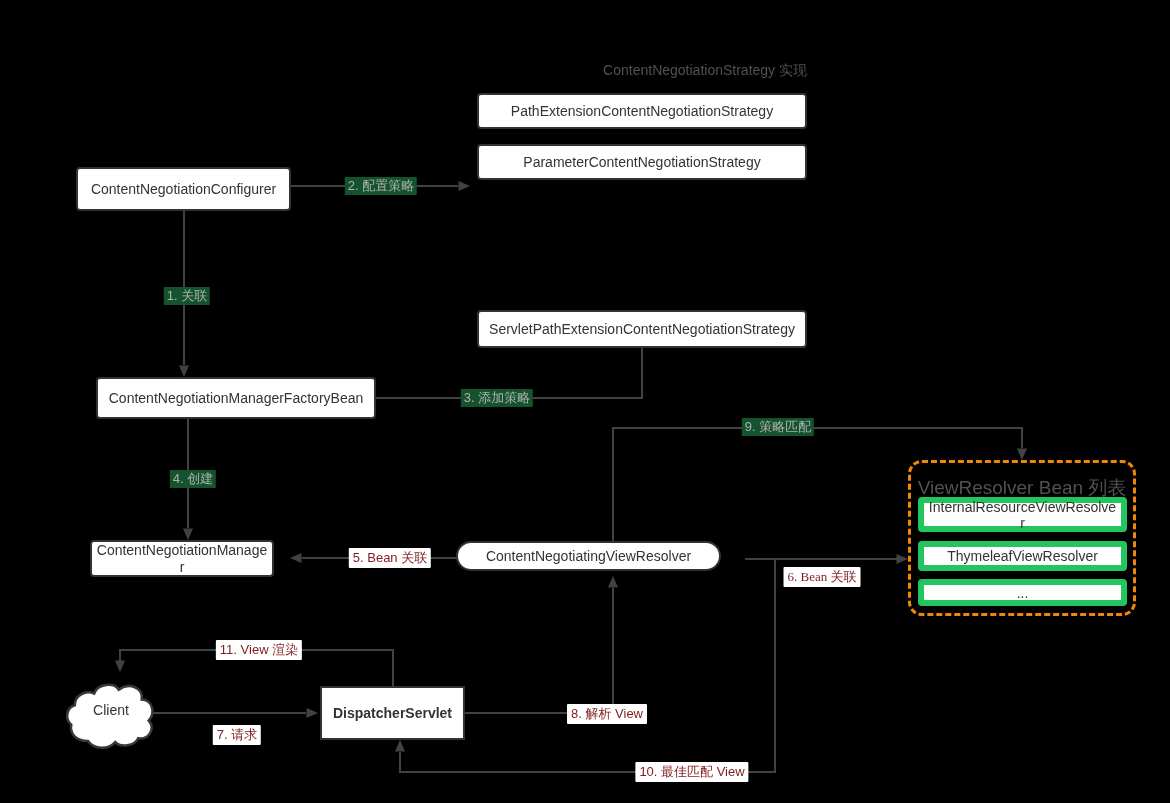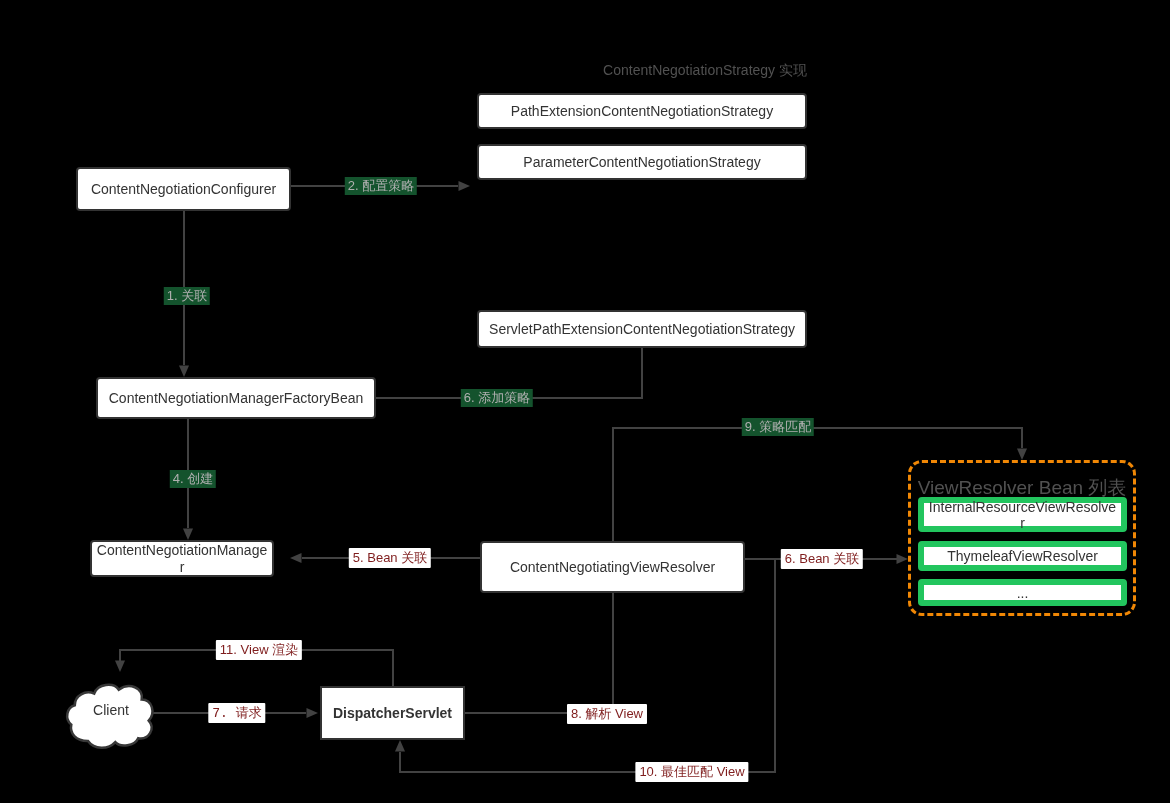--- a/index.html
+++ b/index.html
@@ -85,37 +85,37 @@
 
   <div class="group-title" style="left:477px;top:62px;width:330px;">ContentNegotiationStrategy 实现</div>
 
   <div class="node" style="left:477px;top:144px;width:330px;height:36px;">ParameterContentNegotiationStrategy</div>
   <div class="node" style="left:477px;top:93px;width:330px;height:36px;">PathExtensionContentNegotiationStrategy</div>
   <div class="node" style="left:477px;top:310px;width:330px;height:38px;">ServletPathExtensionContentNegotiationStrategy</div>
 
   <div class="node" style="left:76px;top:167px;width:215px;height:44px;">ContentNegotiationConfigurer</div>
   <div class="node" style="left:48px;top:377px;width:280px;height:42px;margin-left:48px;">ContentNegotiationManagerFactoryBean</div>
   <div class="node" style="left:90px;top:540px;width:184px;height:37px;">ContentNegotiationManager</div>
-  <div class="node" style="left:480px;top:541px;width:265px;height:52px;">ContentNegotiatingViewResolver</div>
+  <div class="node" style="left:456px;top:541px;width:265px;height:30px;border-radius:16px;">ContentNegotiatingViewResolver</div>
   <div class="node sharp" style="left:320px;top:686px;width:145px;height:54px;">DispatcherServlet</div>
 
   <div class="client-label">Client</div>
 
   <div class="orange-group">
     <div class="inner-title">ViewResolver Bean 列表</div>
     <div class="inner-node" style="top:34px;height:35px;">InternalResourceViewResolver</div>
     <div class="inner-node" style="top:78px;height:30px;">ThymeleafViewResolver</div>
     <div class="inner-node" style="top:116px;height:27px;">...</div>
   </div>
 
   <div class="edge-label plain" style="left:187px;top:296px;">1. 关联</div>
   <div class="edge-label plain" style="left:381px;top:186px;">2. 配置策略</div>
-  <div class="edge-label plain" style="left:497px;top:398px;">6. 添加策略</div>
+  <div class="edge-label plain" style="left:497px;top:398px;">3. 添加策略</div>
   <div class="edge-label plain" style="left:193px;top:479px;">4. 创建</div>
   <div class="edge-label boxed" style="left:390px;top:558px;">5. Bean 关联</div>
-  <div class="edge-label boxed" style="left:822px;top:559px;">6. Bean 关联</div>
-  <div class="edge-label boxed" style="left:237px;top:713px;font-family:Liberation Mono, monospace;">7. 请求</div>
+  <div class="edge-label boxed" style="left:822px;top:577px;font-family:Liberation Serif, serif;">6. Bean 关联</div>
+  <div class="edge-label boxed" style="left:237px;top:735px;">7. 请求</div>
   <div class="edge-label boxed" style="left:607px;top:714px;">8. 解析 View</div>
   <div class="edge-label plain" style="left:778px;top:427px;">9. 策略匹配</div>
   <div class="edge-label boxed" style="left:692px;top:772px;">10. 最佳匹配 View</div>
   <div class="edge-label boxed" style="left:259px;top:650px;">11. View 渲染</div>
 
 </div>
 
 </body></html>

